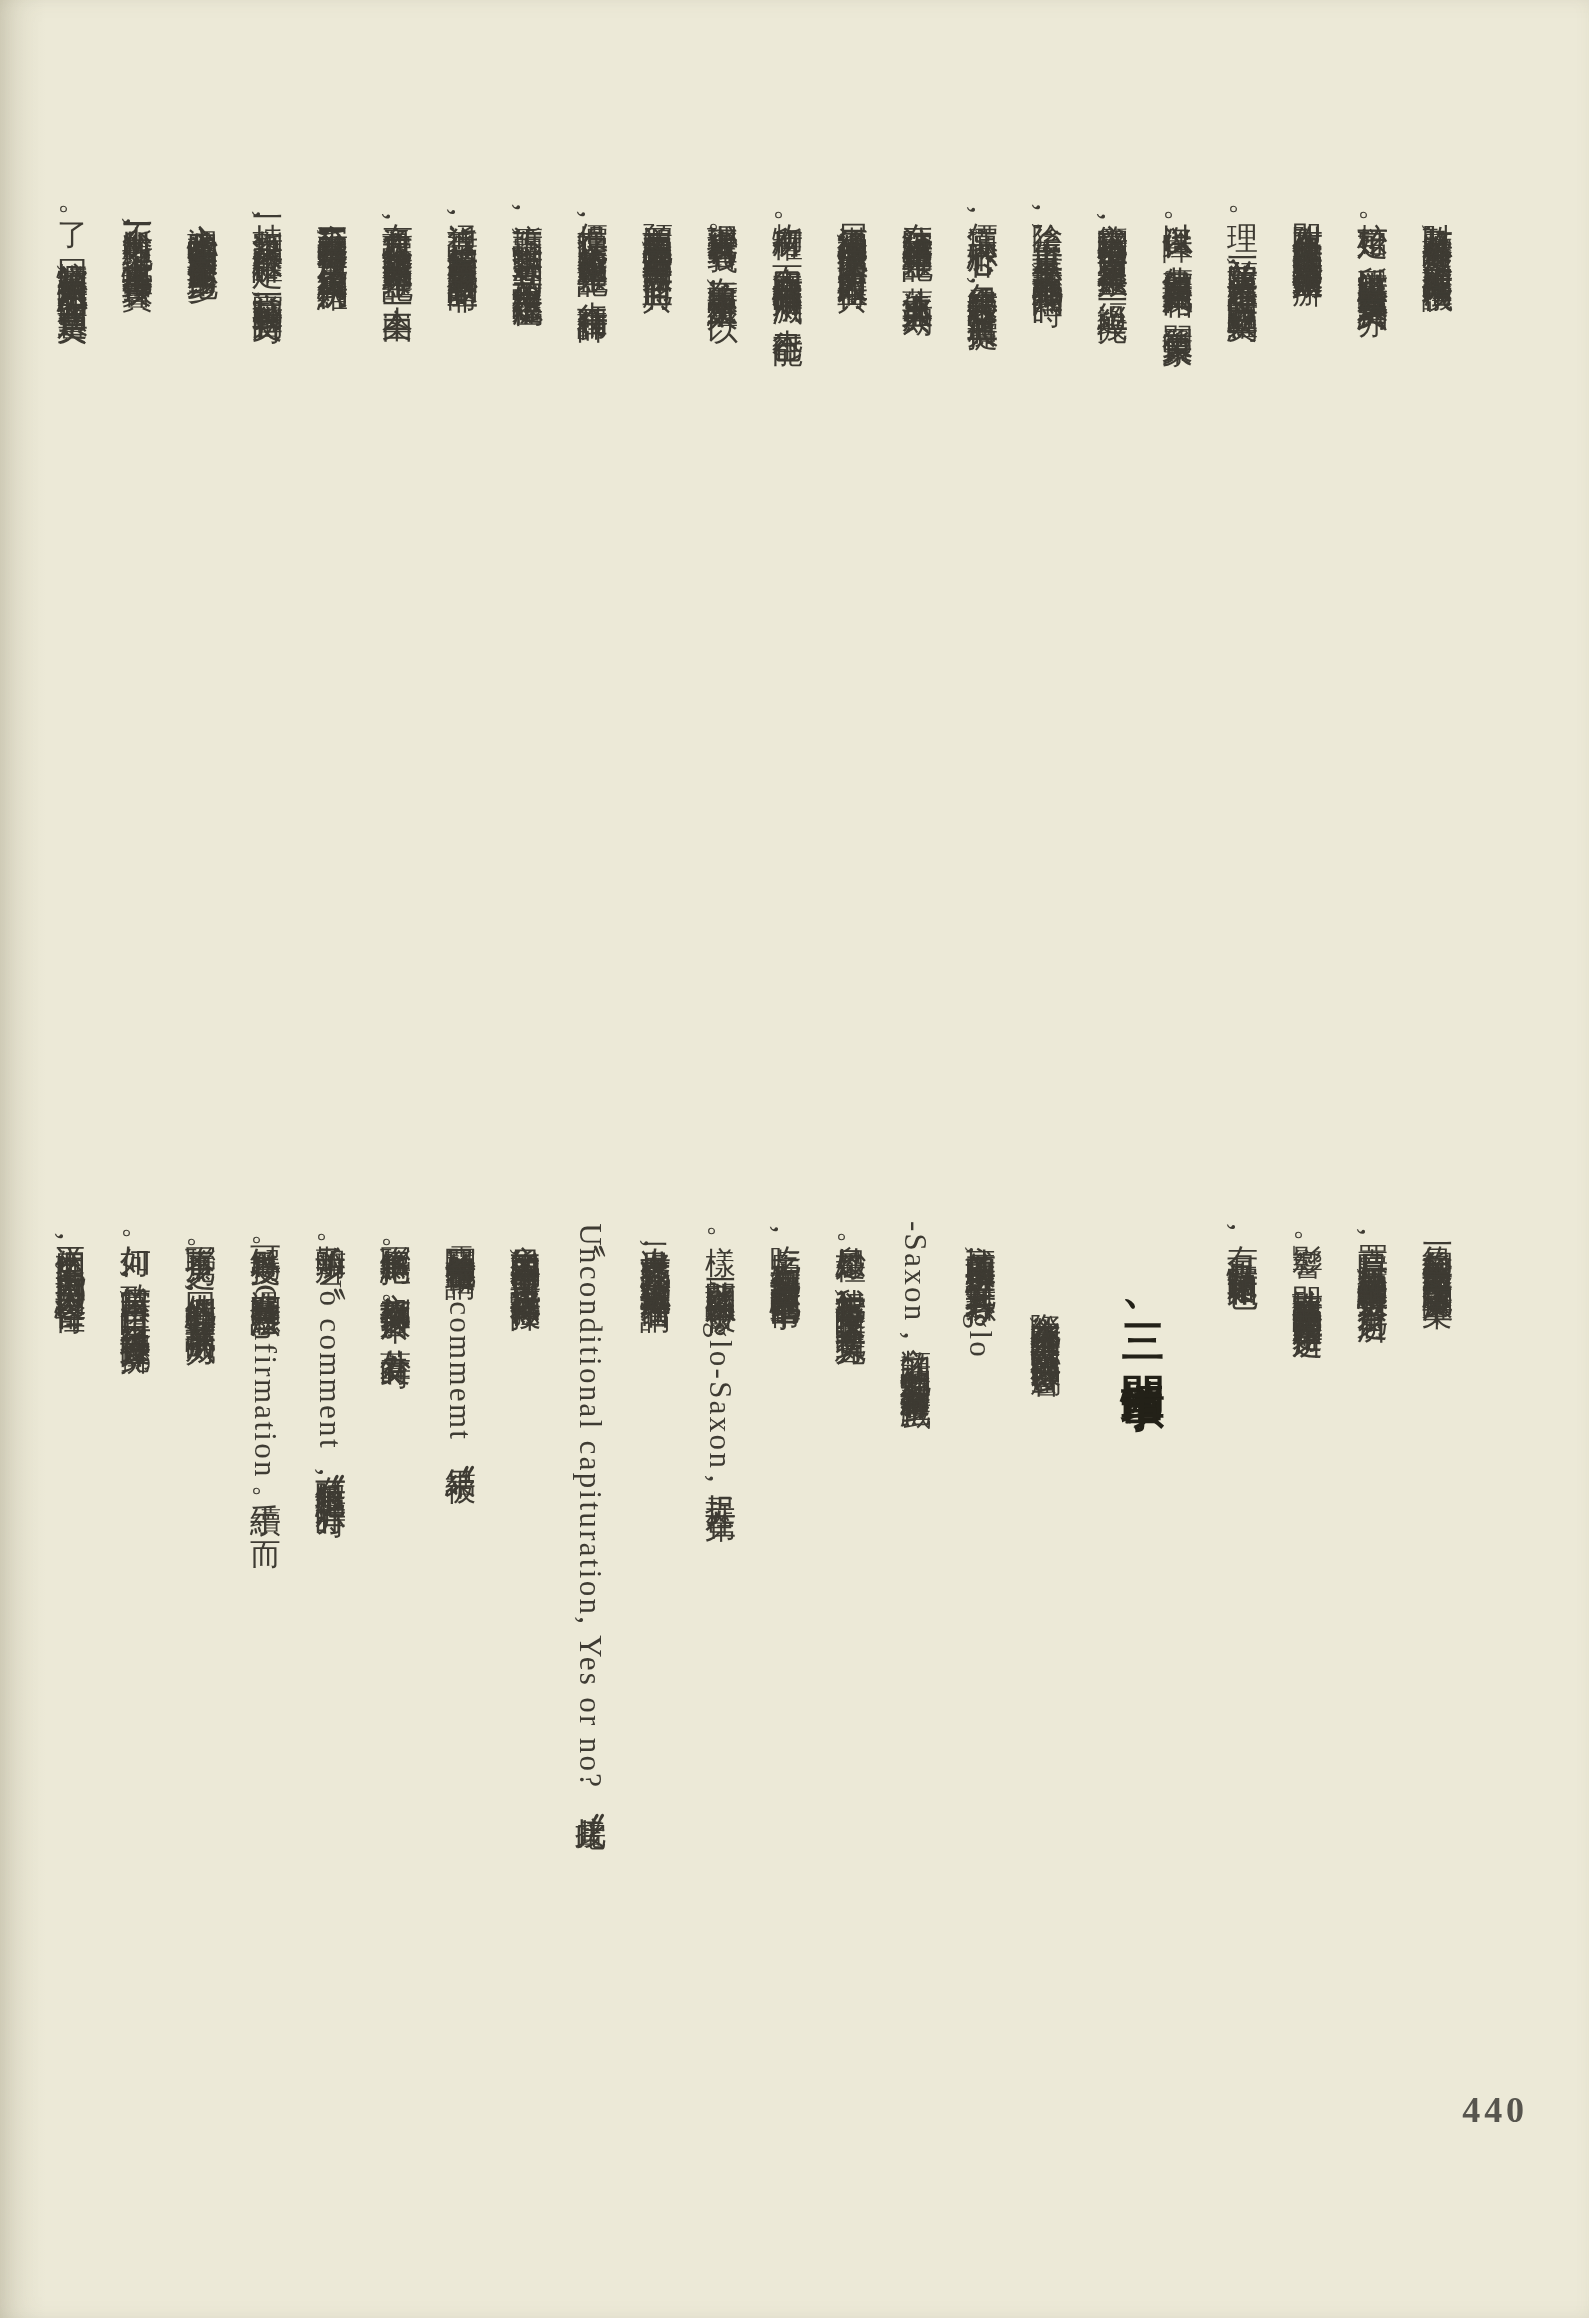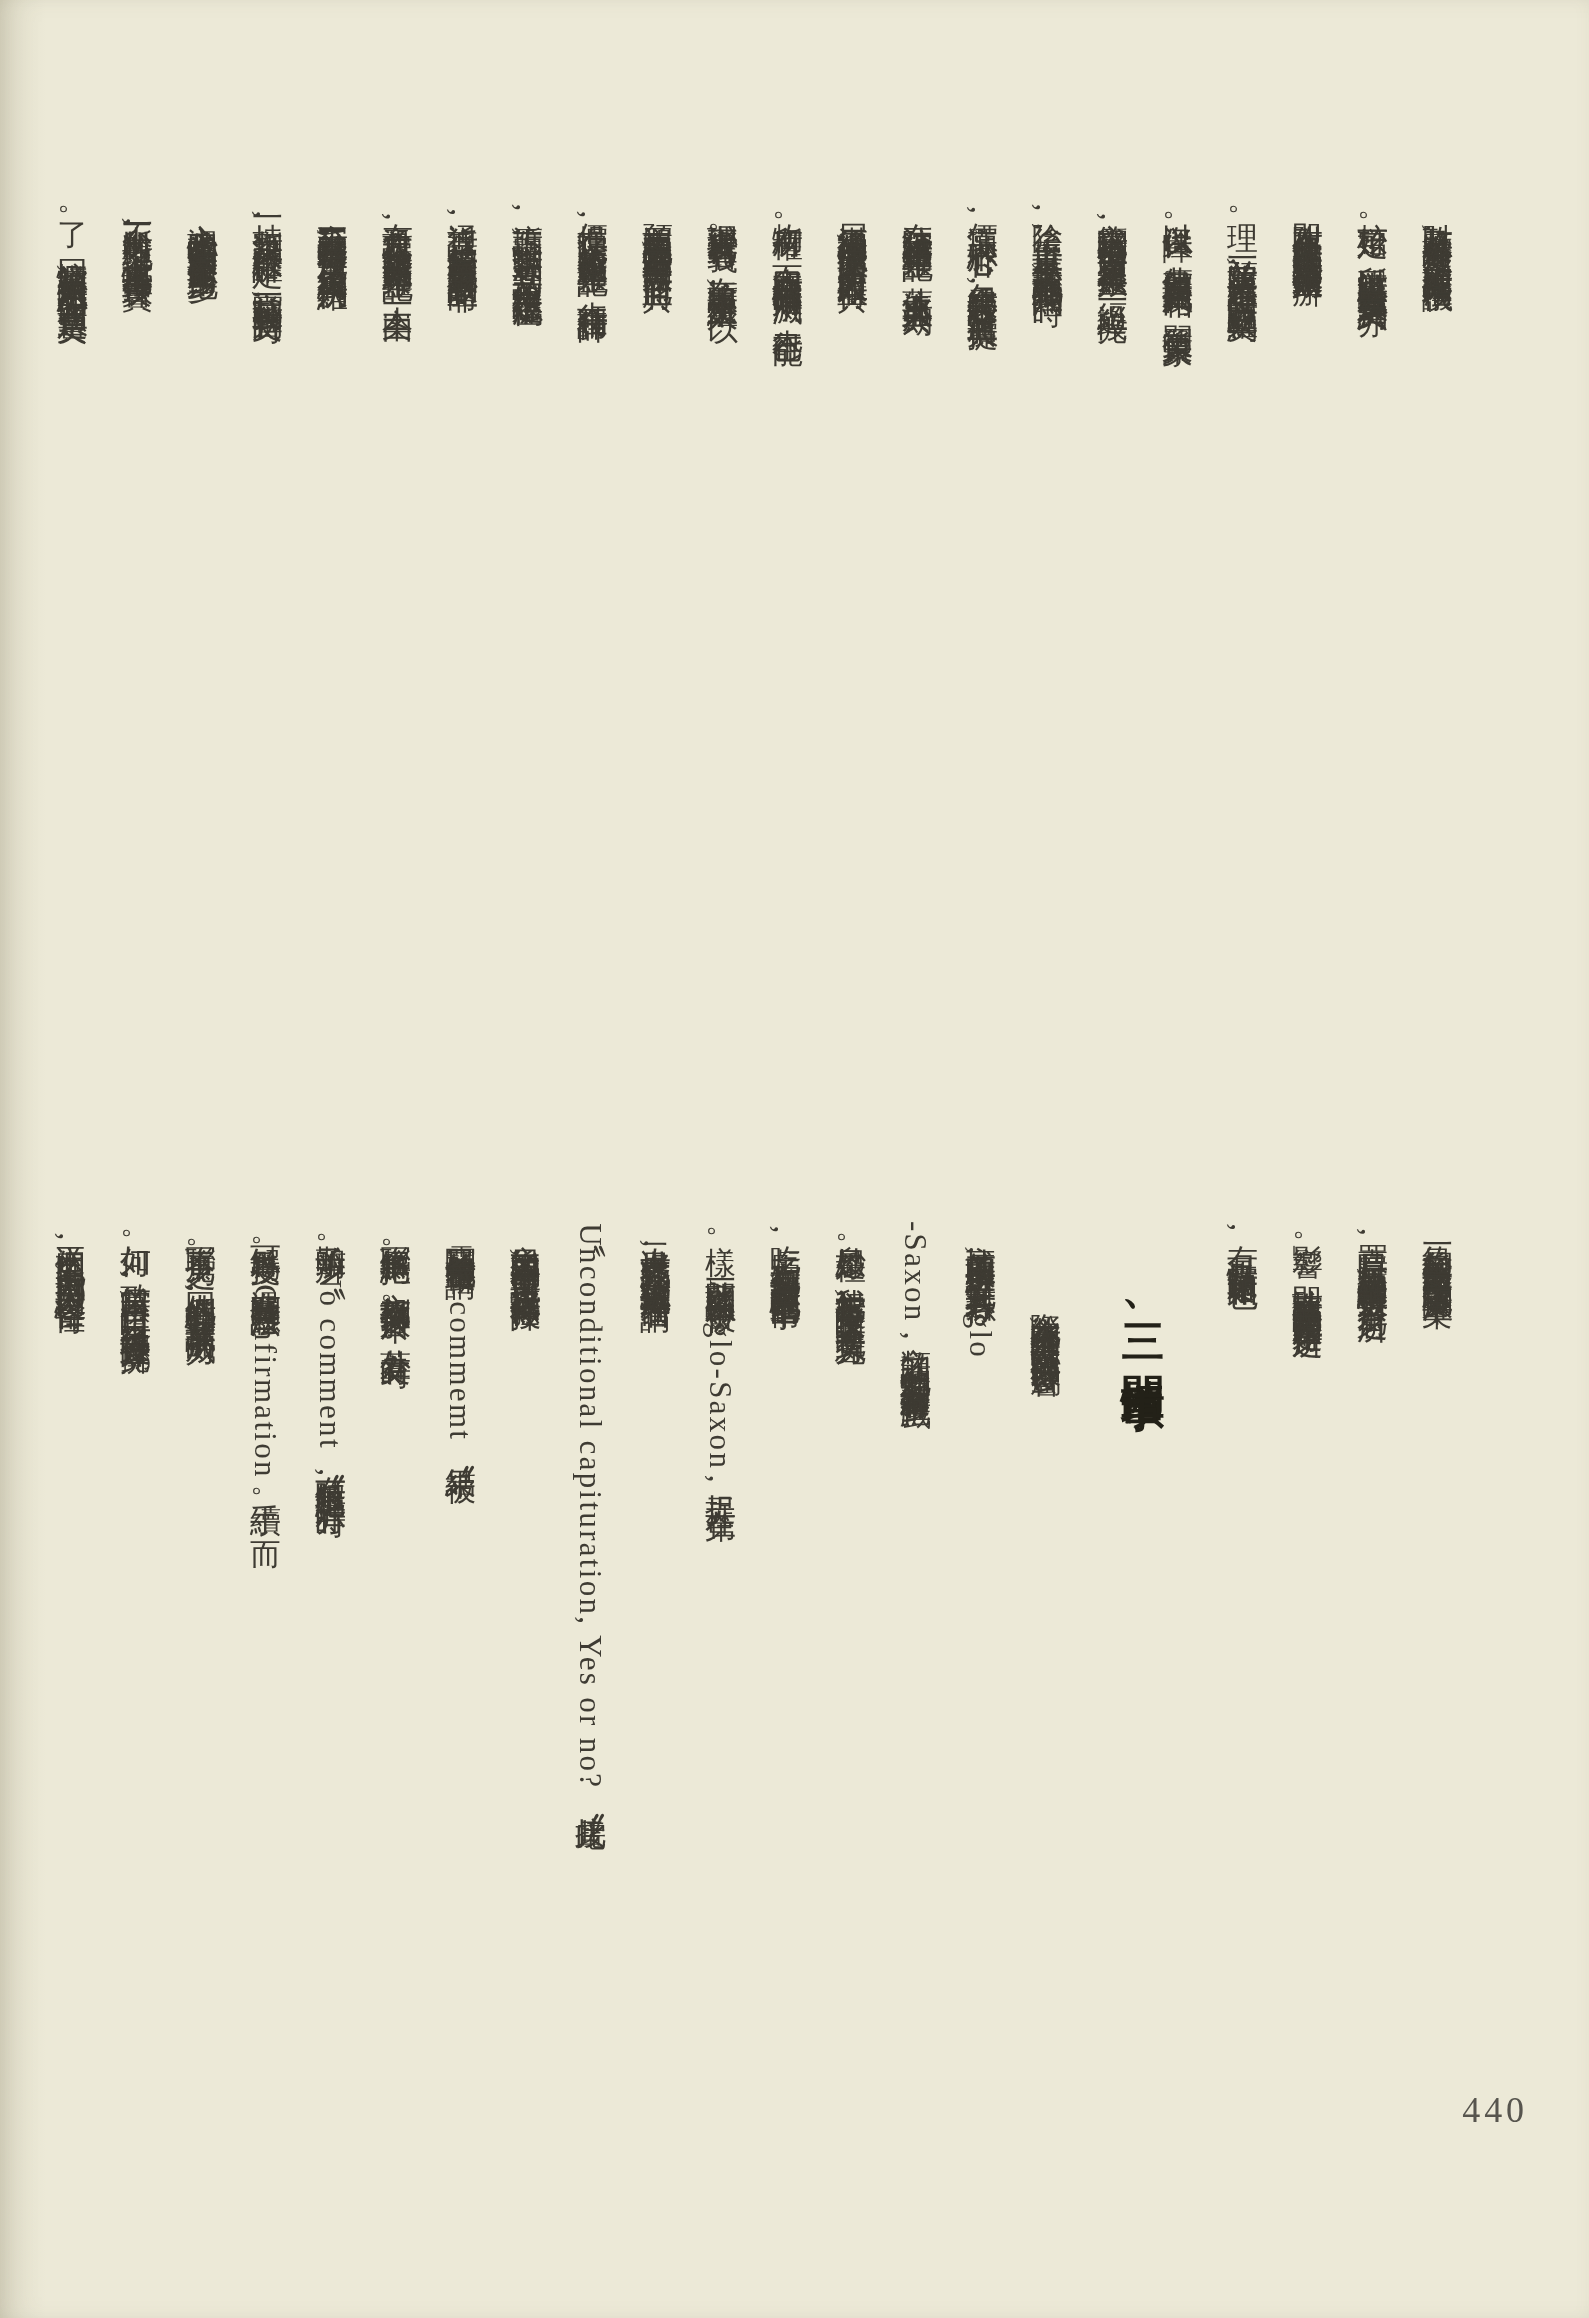--- a/index.html
+++ b/index.html
@@ -54,20 +54,21 @@
     font-family: "Liberation Sans", "DejaVu Sans", sans-serif;
     white-space: nowrap;
   }
   .page-number {
     position: absolute;
     top: 2089px;
     right: 62px;
     font-size: 36px;
     letter-spacing: 3.9px;
     color: #57554e;
+    font-weight: bold;
   }
 </style>
 </head>
 <body>
 
 <div class="page">
 
   <div id="top-block" class="vblock">
     <div class="cols-wrap"><div class="vcol">財政廳及審計處等通過後,始由審計處派人蒞場議價</div><div class="vcol">核定始可。所以當時經辦人員以「預定買賣契約」亦</div><div class="vcol">即附有停止條件的以日後主管機關核准後始生效而辦</div><div class="vcol">理。並預防一買賣未獲准許,同時另訂立「典權契約」</div><div class="vcol">以資保障。典價與預定買賣代價相同。嗣後買賣未蒙</div><div class="vcol">主管機關核准,因之預定買賣無從生效。經過一段光</div><div class="vcol">陰後,賣主去世,其子鑑於該土地地點變爲熱鬧,時</div><div class="vcol">價高漲,於心不甘。忽委律師起訴本行,並將典價提</div><div class="vcol">存法院請求本行塗銷典權登記。蓋依法出典人於典期</div><div class="vcol">屆滿後經過二年不以原典價回贖者,典權人即取得典</div><div class="vcol">物所有權。而本行回贖權已罹時效而消滅。本行已能</div><div class="vcol">辦理變更爲行有名義。奈該原告即原賣主繼承人,以</div><div class="vcol">預定買賣契約既因主管當局不准自歸無效,而已將典</div><div class="vcol">價提存法院,本行應即塗銷典權登記。本行聘請律師</div><div class="vcol">應訴,嗣接一審判決,其判文謂,典權之設定係虛僞</div><div class="vcol">通謀行爲,被告銀行的眞意係屬購買者該不動產尚非</div><div class="vcol">有意設定典權,故被告應即塗銷典權登記。本案由一</div><div class="vcol">審訴至三審其間輾轉往復幾次,但最後終局判決仍維</div><div class="vcol">持一審判決,本行敗訴確定。竊當時接到一審判文時,</div><div class="vcol">心內認爲相當高明判決本案本行處於凶多吉少地步。</div><div class="vcol">不出所料一敗塗地,誠令人遺恨萬千丟掉珍貴珠寶</div><div class="vcol">了。回憶當初經辦人員若略加小心,而在預定買賣契</div></div>
   </div>

